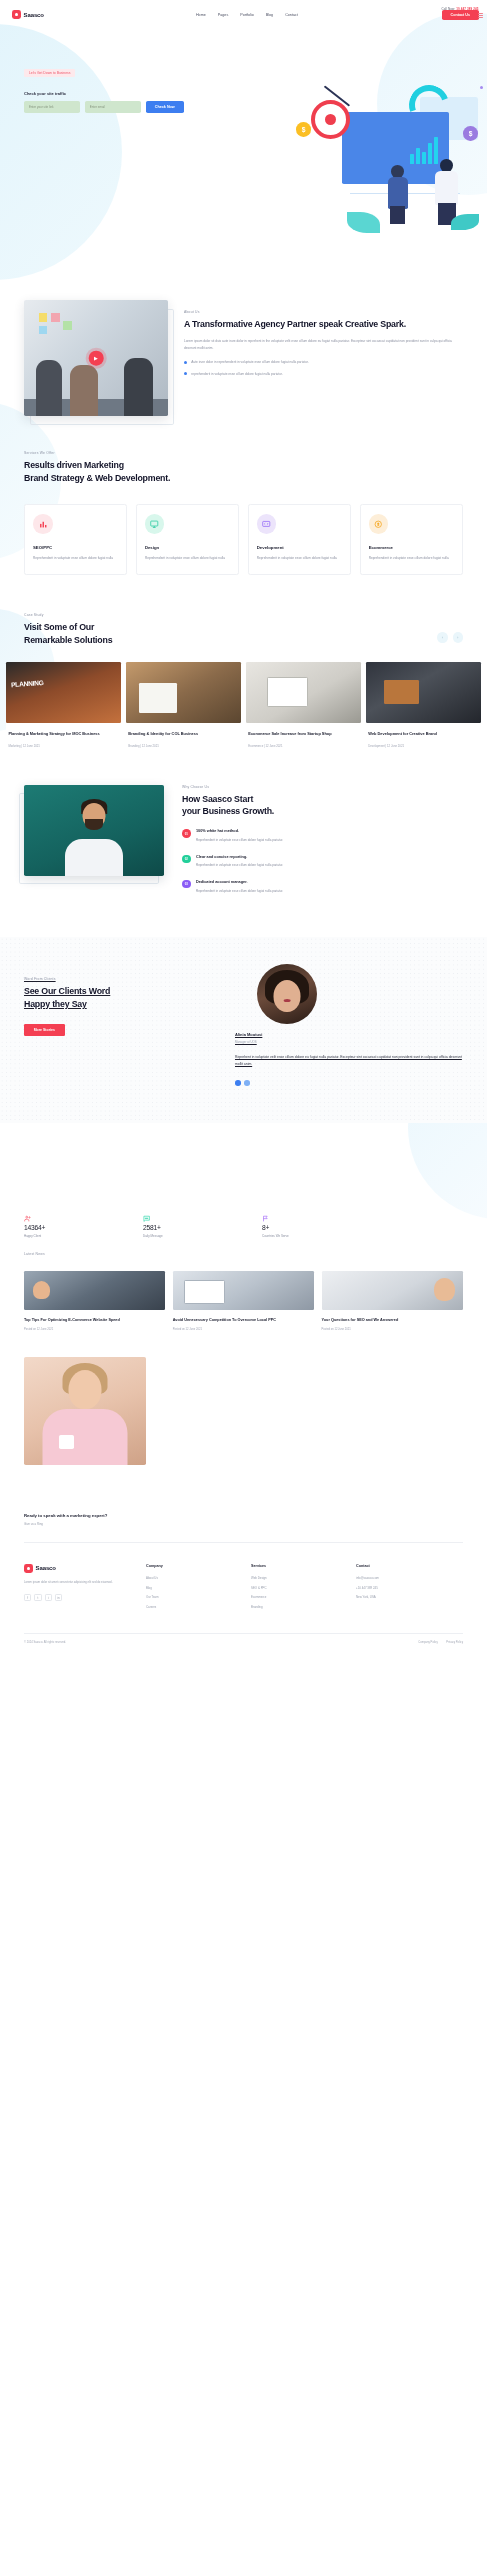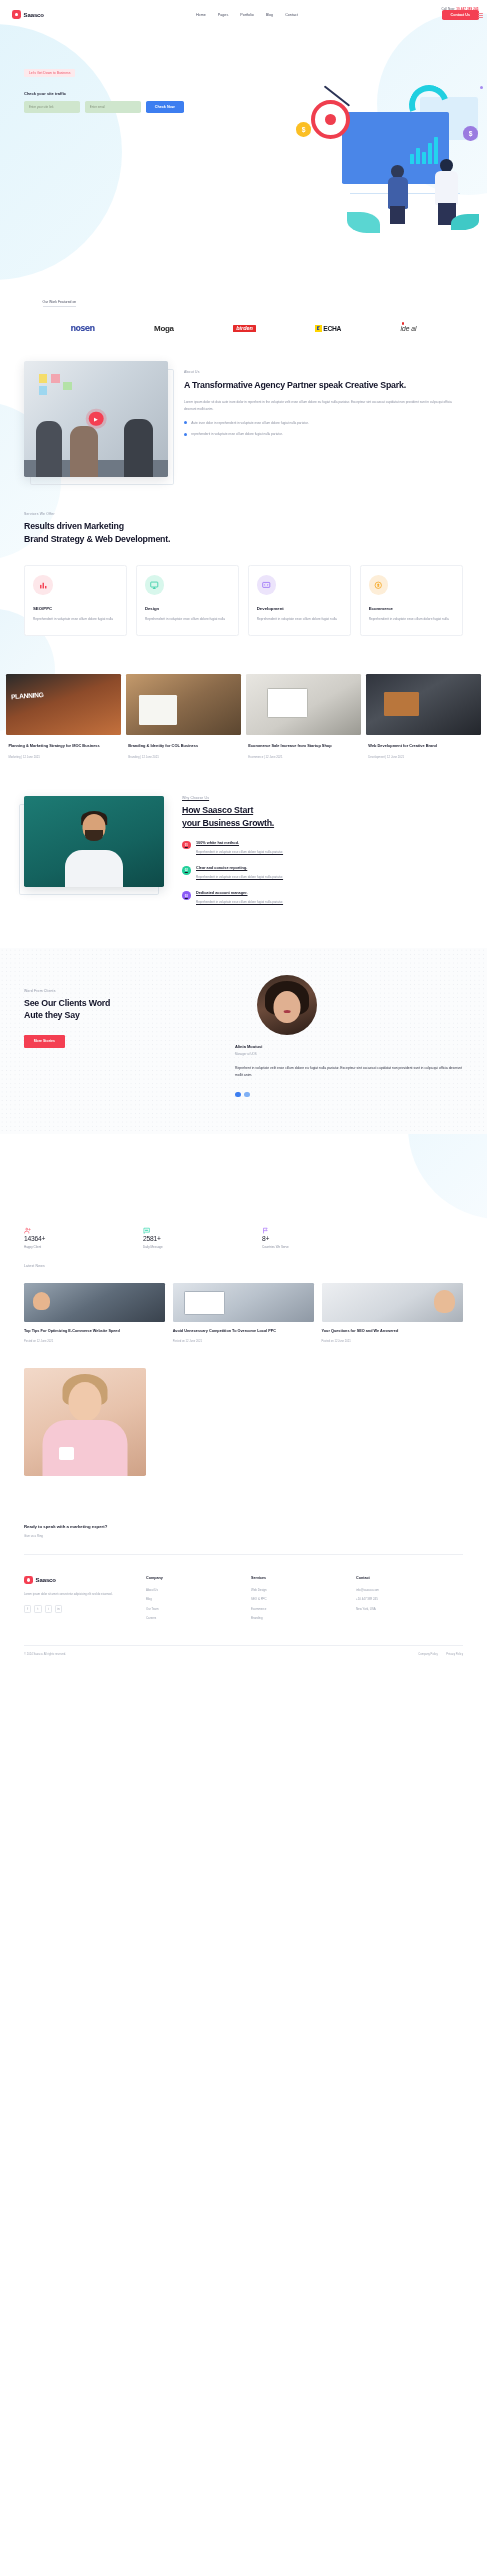--- a/index.html
+++ b/index.html
@@ -206,35 +206,35 @@
   .why-photo .pers-head{position:absolute;left:50%;top:18px;transform:translateX(-50%);
       width:23px;height:25.6px;border-radius:50% 50% 45% 45%;background:#d8a278;}
   .why-photo .pers-hair{position:absolute;left:50%;top:14.6px;transform:translateX(-50%);
       width:25.6px;height:14.6px;border-radius:50% 50% 0 0;background:#2a1c14;}
   .why-photo .pers-beard{position:absolute;left:50%;top:34px;transform:translateX(-50%);
       width:18px;height:11px;border-radius:0 0 50% 50%;background:#3a281c;}
   .why-photo .pers-body{position:absolute;left:50%;bottom:0;transform:translateX(-50%);
       width:58px;height:37px;border-radius:17px 17px 0 0;background:#f2f4f7;}
   .why-frame { position:absolute; left:-5.5px; top:8px; width:140px; height:91px;
       border:0.6px solid #e4eaf0; border-radius:1.8px; z-index:-1; }
-  .why-text { flex:1;text-decoration:underline; }
+  .why-text { flex:1; }
   .step { display:flex; gap:5.5px; margin-top:11.6px; }
   .step-num { flex:0 0 auto; width:8.5px; height:8.5px; border-radius:50%; color:#fff;
       font-size:2.8px; font-weight:700; display:flex; align-items:center; justify-content:center; }
   .n1{background:#f43f52;} .n2{background:#22cf9a;} .n3{background:#8b5cf6;}
   .step h4 { font-size:3.8px; font-weight:700; color:#191b2c; }
   .step p { font-size:3px; line-height:2; color:#8b90a0; margin-top:3.7px; }
 
   
   .testi { position:relative; z-index:5; margin-top:43px; padding:27px 0 37px;
       background:#fbfcfd; }
   .dots-bg { position:absolute; inset:0;
       background-image:radial-gradient(#e7eaef 0.6px, transparent 0.6px);
       background-size:4.3px 4.3px; opacity:.85; }
-  .testi-inner { position:relative; width:439px; margin:0 auto; display:flex; gap:16px; }
+  .testi-inner { position:relative; width:439px; margin:0 auto; display:flex; gap:16px;text-decoration:underline; }
   .testi-left { width:183px; padding-top:13.4px; }
   .btn-stories { margin-top:13.4px; background:#f43f52; color:#fff; border:none;
       font-size:3.5px; font-weight:700; padding:4.3px 9.7px; border-radius:1.2px; cursor:pointer; }
   .testi-right { flex:1; padding-left:12px; }
   .avatar { width:60px; height:60px; border-radius:50%; overflow:hidden; position:relative;
       background:linear-gradient(160deg,#3a2a22 0%,#6b4a3a 45%,#2a1c16 100%); margin-left:22px; }
   .avatar .face{position:absolute;left:50%;top:16px;transform:translateX(-50%);
       width:27px;height:32px;border-radius:50% 50% 48% 48%;background:#e0b091;}
   .avatar .hair{position:absolute;left:50%;top:6px;transform:translateX(-50%);
       width:44px;height:34px;border-radius:50% 50% 30% 30%;background:#221610;}
@@ -398,41 +398,20 @@
             <span class="head"></span>
             <span class="body"></span>
             <span class="legs"></span>
           </div>
         <div class="ha ha-leaf"></div>
         <div class="ha ha-leaf2"></div>
       </div>
     </div>
   </section>
 
-  <section class="featured">
-    <span class="featured-label">Our Work Featured on</span>
-    <div class="logo-row">
-      <div class="brand">
-        <span class="brand-nosen">nosen</span>
-      </div>
-      <div class="brand">
-        <span class="brand-moga">Moga</span>
-      </div>
-      <div class="brand">
-        <span class="brand-birden">birden</span>
-      </div>
-      <div class="brand brand-echa">
-        <span class="sq"></span>
-        <span class="txt">ECHA</span>
-      </div>
-      <div class="brand">
-        <span class="brand-ideal">ide al</span>
-      </div>
-    </div>
-  </section>
 
   <section class="about">
     <div style="position:relative;">
       <div class="about-frame"></div>
       <div class="about-photo">
         <span class="sticky s1"></span>
           <span class="sticky s2"></span>
         <span class="sticky s3"></span>
           <span class="sticky s4"></span>
         <span class="desk"></span>
@@ -504,20 +483,33 @@
               <path d="M12 7v10M9 10h6M9 14h6"></path>
             </svg>
         </div>
         <h3>Ecommerce</h3>
         <p>Reprehenderit in voluptate esse cillum dolore fugiat nulla</p>
       </div>
     </div>
   </section>
 
   <section class="cases">
+    <div class="cases-head">
+      <div>
+        <div class="eyebrow">Case Study</div>
+        <h2 class="sec-title">
+          <span>Visit Some of Our</span><br>
+          <span>Remarkable Solutions</span>
+        </h2>
+      </div>
+      <div class="arrows">
+        <div class="arrow">‹</div>
+        <div class="arrow">›</div>
+      </div>
+    </div>
     <div class="case-row">
       <div class="case-card">
         <div class="case-img ci1"></div>
         <div class="case-body">
           <h4>Planning &amp; Marketing Strategy for MOC Business</h4>
           <div class="meta">Marketing | 12 June 2021</div>
         </div>
       </div>
       <div class="case-card">
         <div class="case-img ci2"></div>
@@ -583,21 +575,21 @@
     </div>
   </section>
 
   <section class="testi">
     <div class="dots-bg"></div>
     <div class="testi-inner">
       <div class="testi-left">
         <div class="eyebrow">Word From Clients</div>
         <h2 class="sec-title">
           <span>See Our Clients Word</span><br>
-          <span>Aute they Say</span>
+          <span>Happy they Say</span>
         </h2>
         <button class="btn-stories">More Stories</button>
       </div>
       <div class="testi-right">
         <div class="avatar">
           <span class="hair"></span>
             <span class="face"></span>
             <span class="lip"></span>
         </div>
         <div class="t-name">Alinia Moutusi</div>

